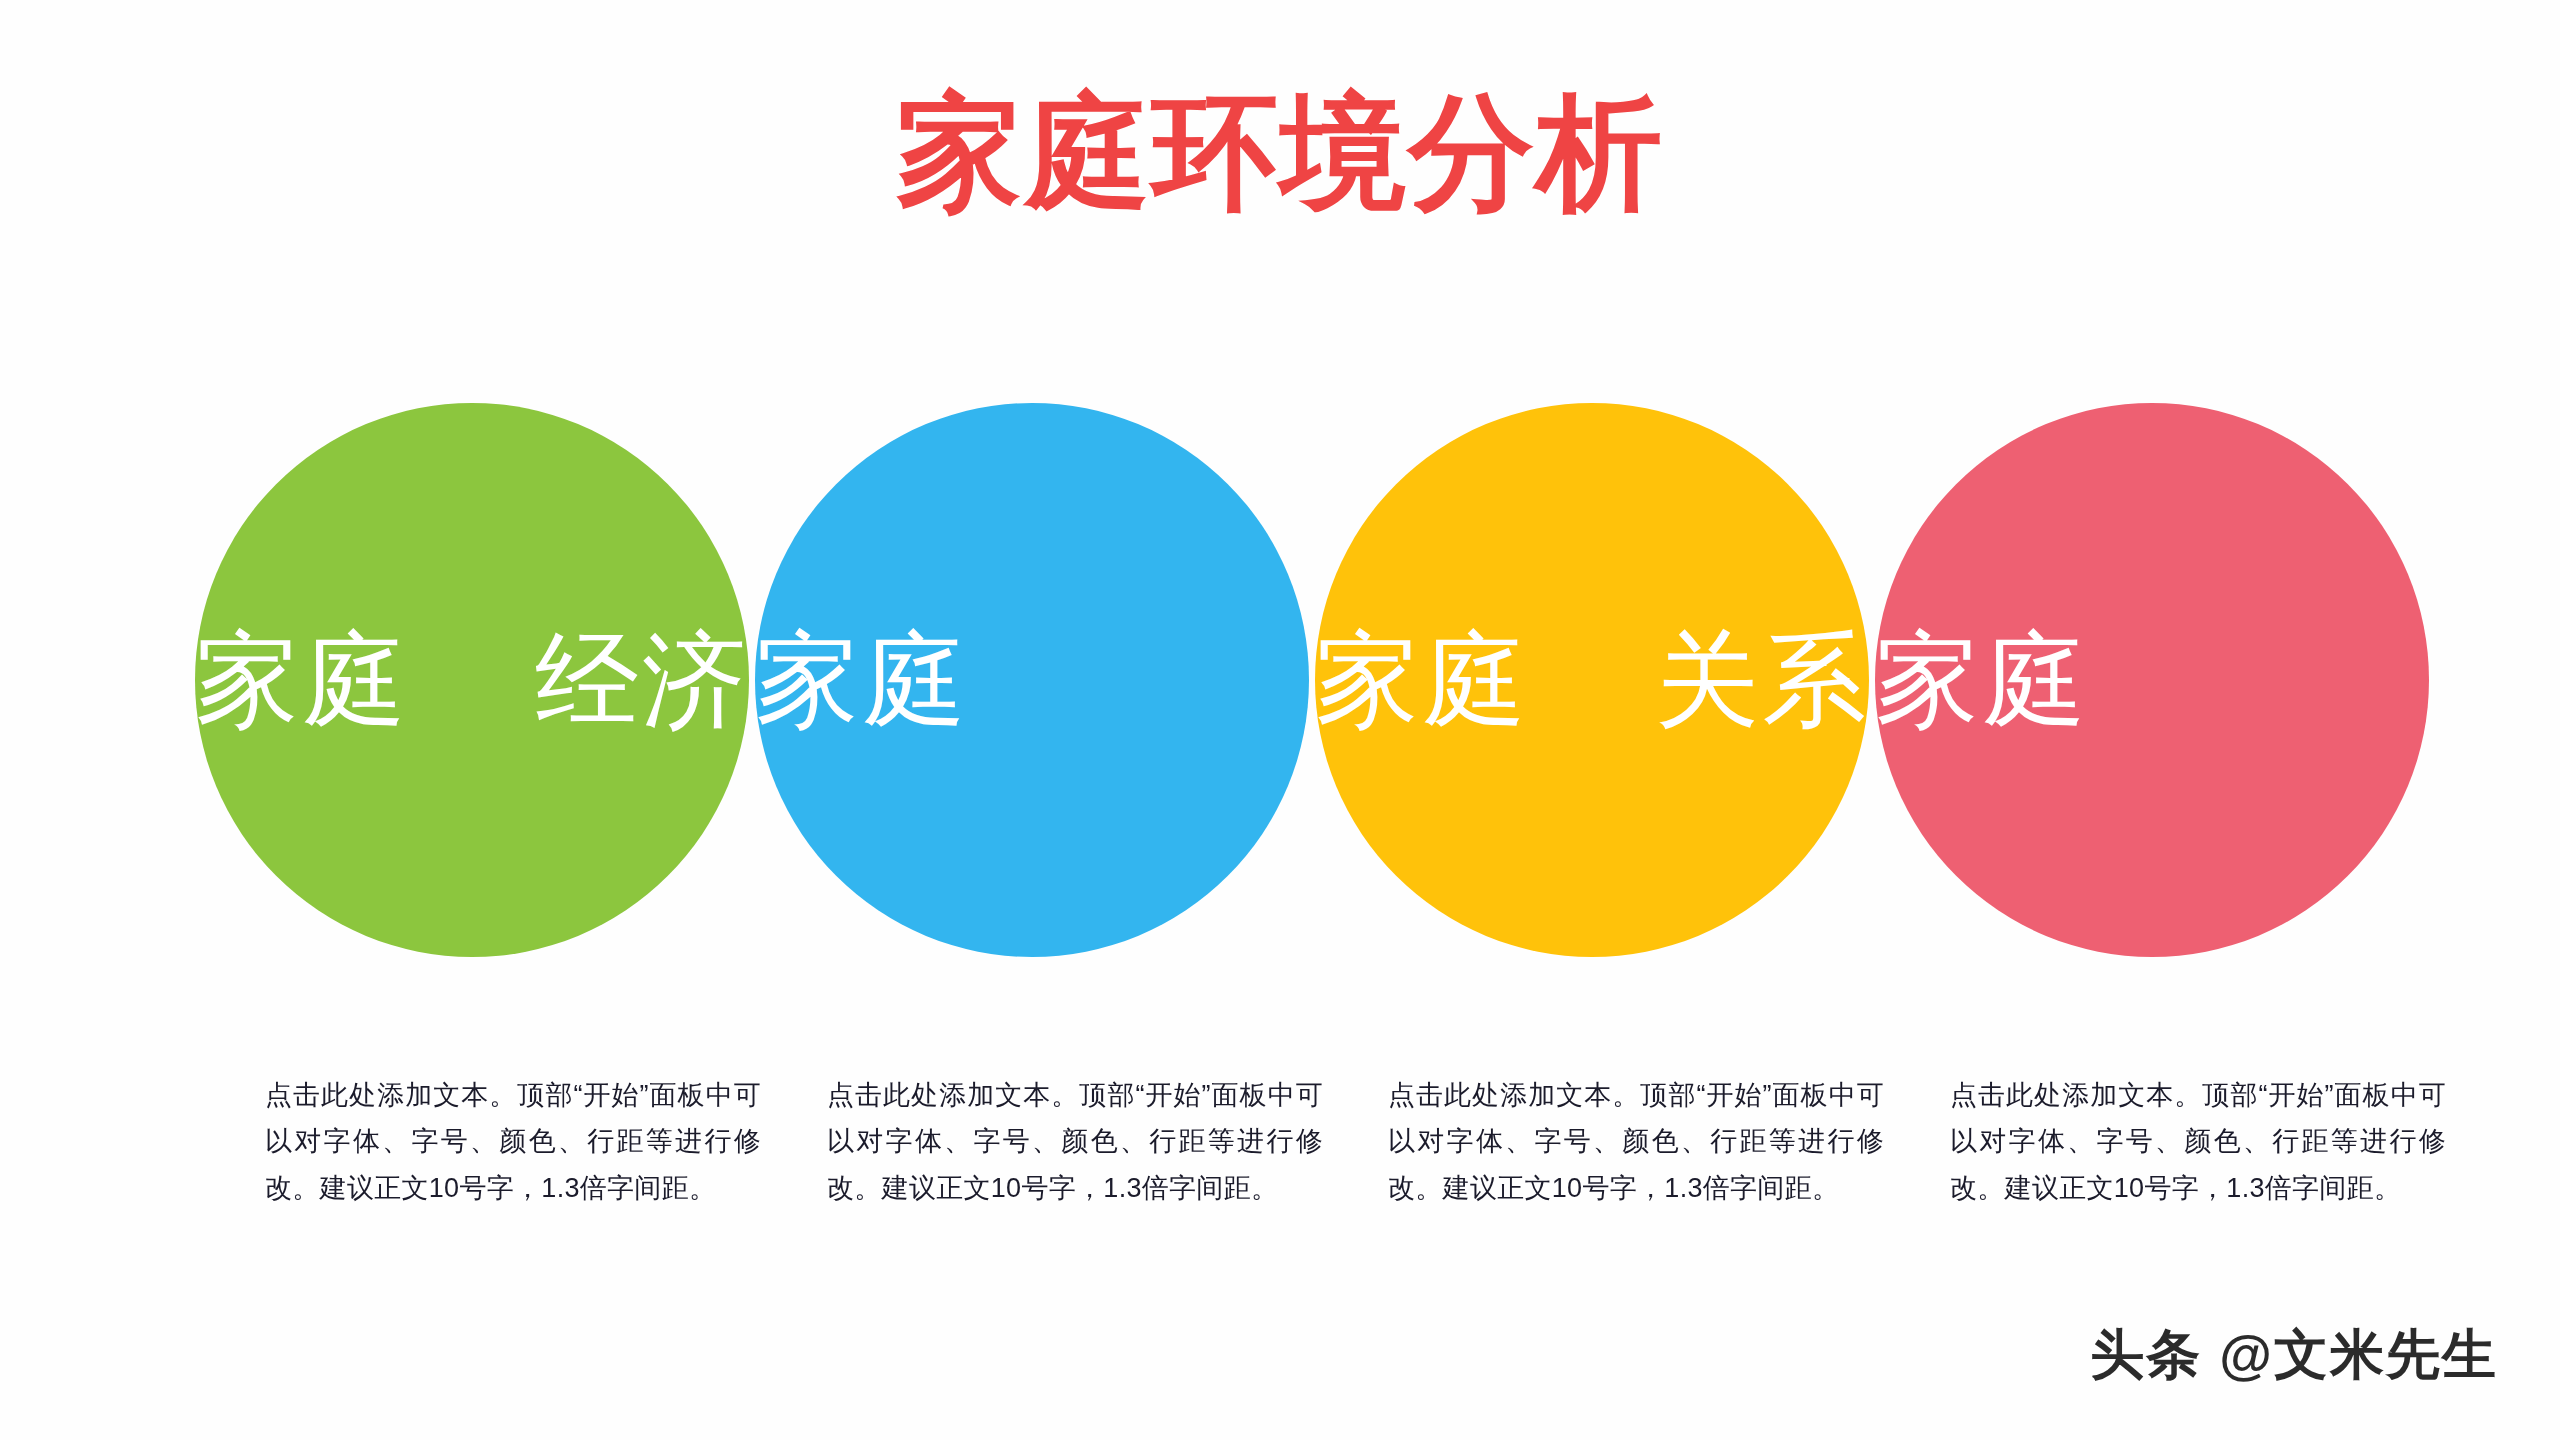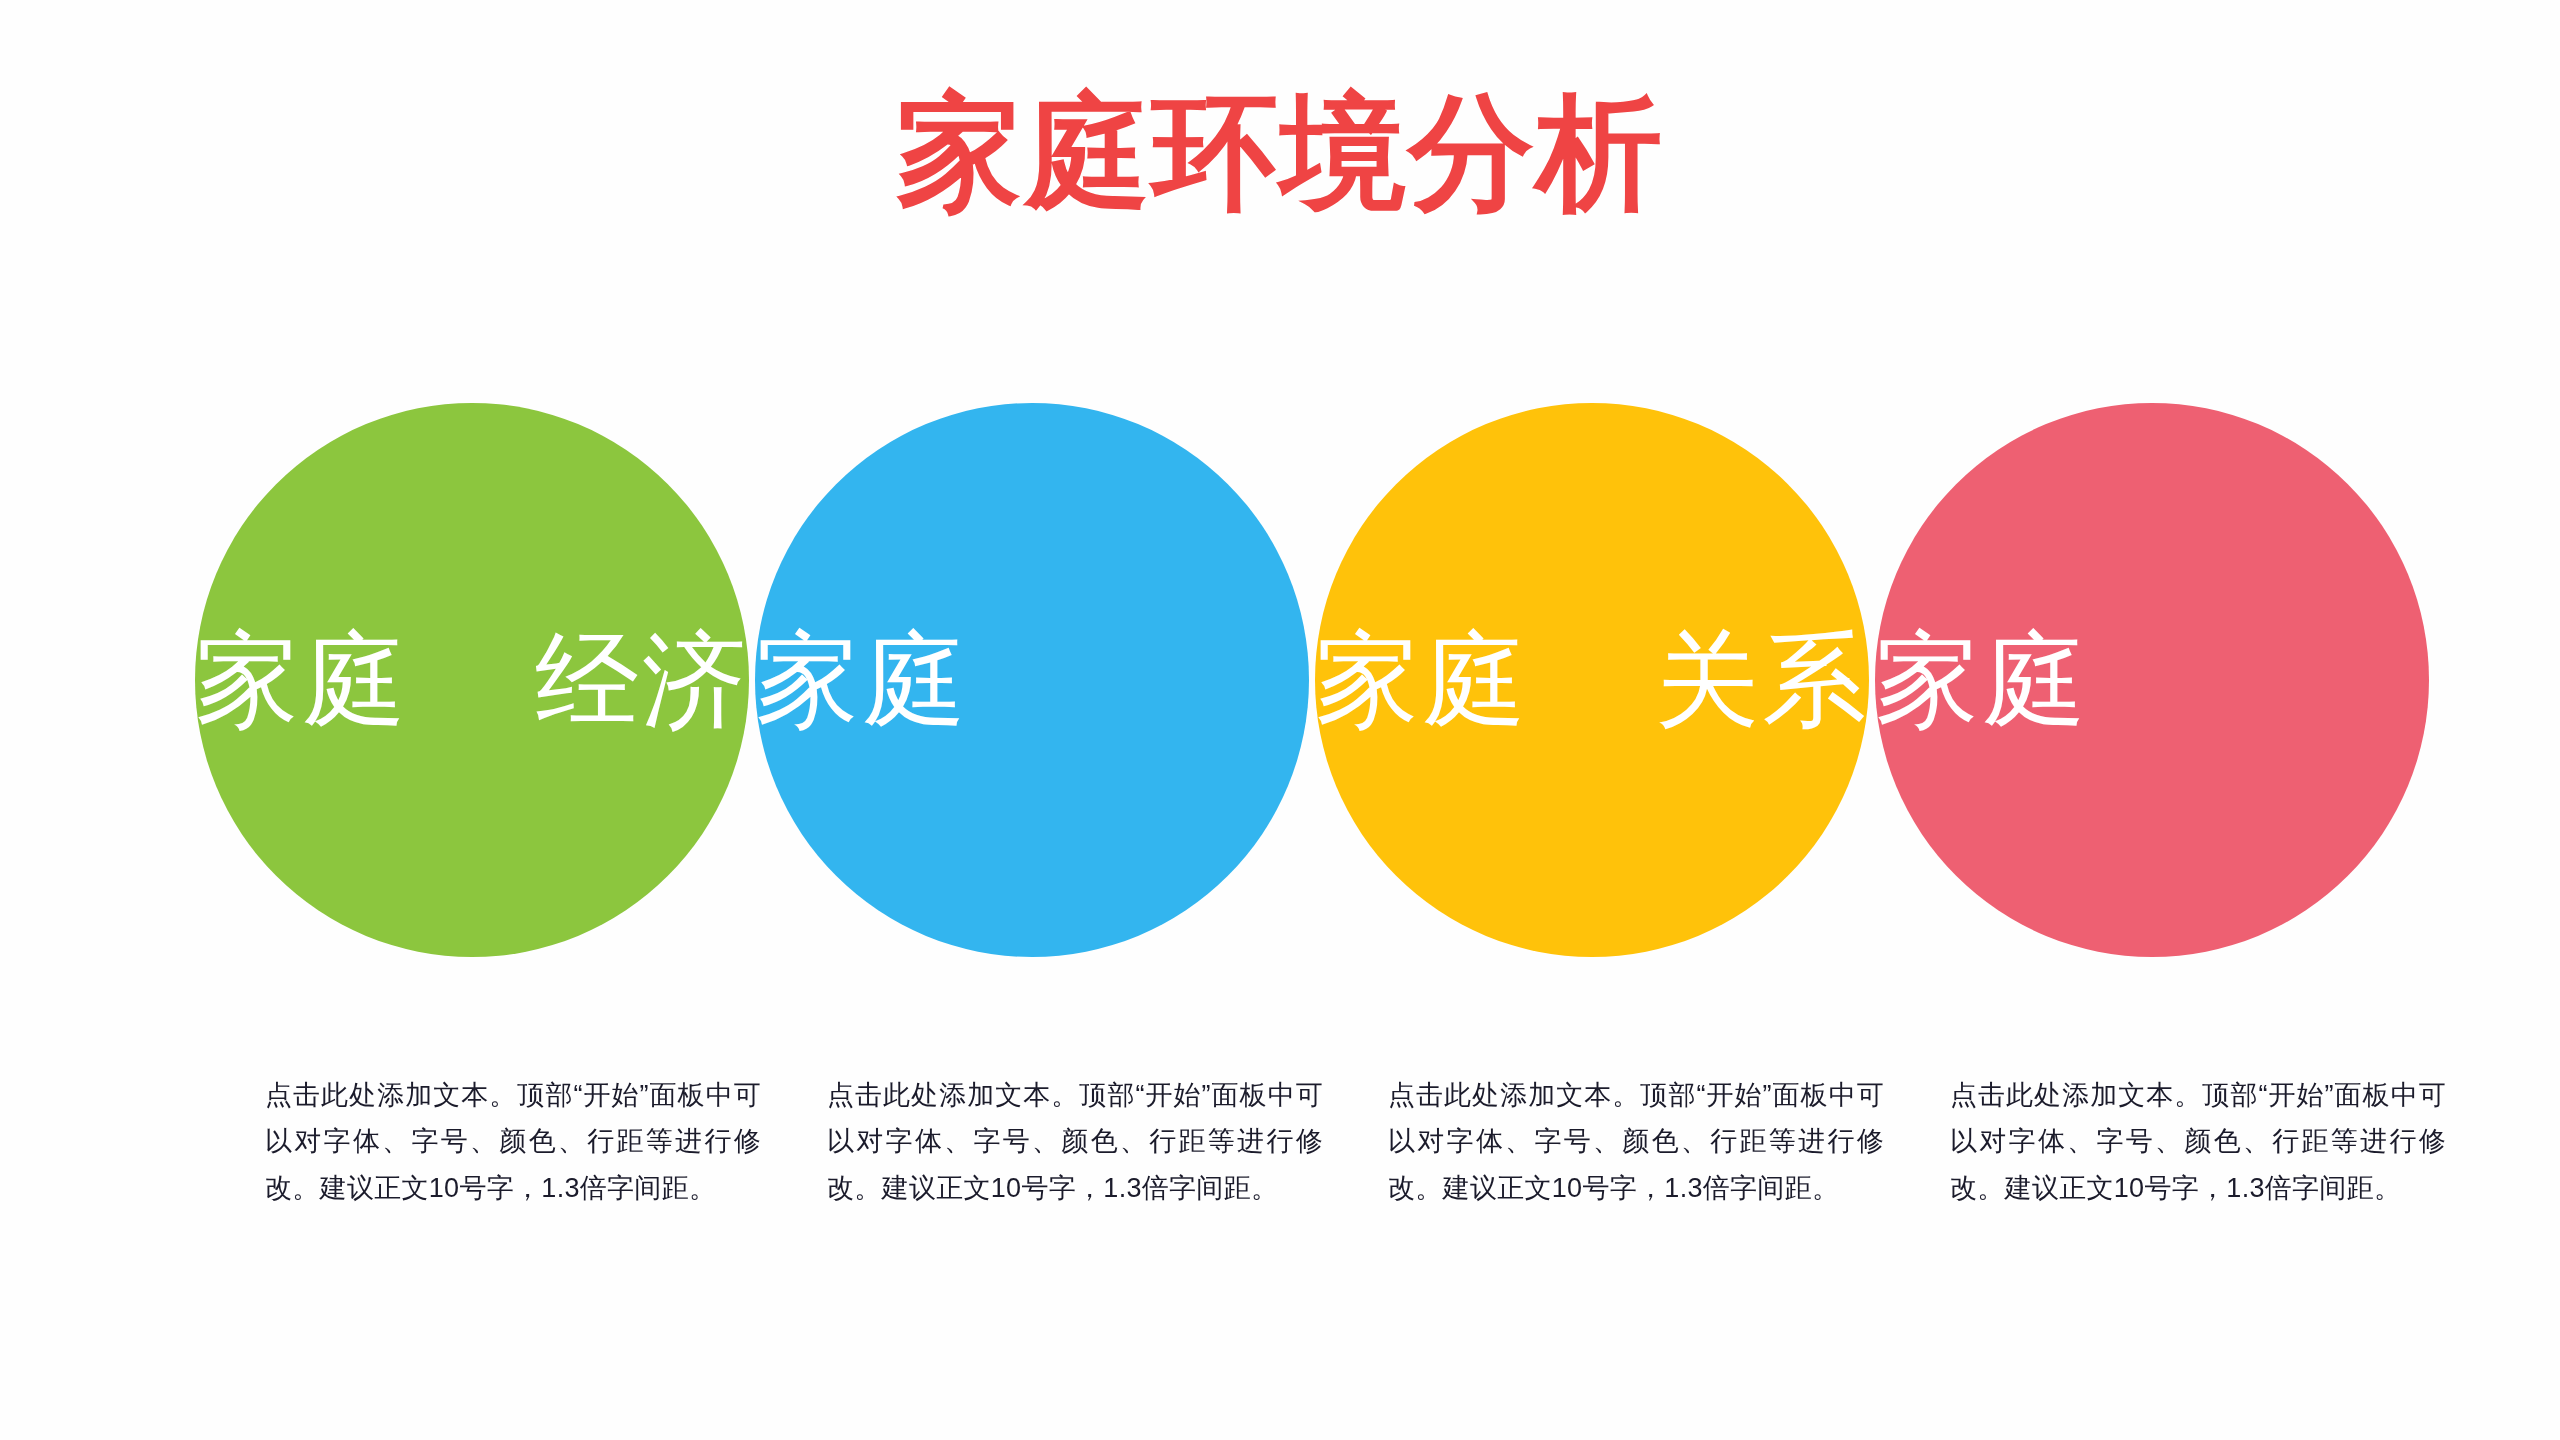--- a/index.html
+++ b/index.html
@@ -138,14 +138,15 @@
 
   </div>
 
   <div id="body-row">
     <div class="body-block b1">点击此处添加文本。顶部“开始”面板中可以对字体、字号、颜色、行距等进行修改。建议正文10号字，1.3倍字间距。</div>
     <div class="body-block b2">点击此处添加文本。顶部“开始”面板中可以对字体、字号、颜色、行距等进行修改。建议正文10号字，1.3倍字间距。</div>
     <div class="body-block b3">点击此处添加文本。顶部“开始”面板中可以对字体、字号、颜色、行距等进行修改。建议正文10号字，1.3倍字间距。</div>
     <div class="body-block b4">点击此处添加文本。顶部“开始”面板中可以对字体、字号、颜色、行距等进行修改。建议正文10号字，1.3倍字间距。</div>
   </div>
 
+  <div id="watermark">头条 @文米先生</div>
 
 </div>
 
 </body></html>

